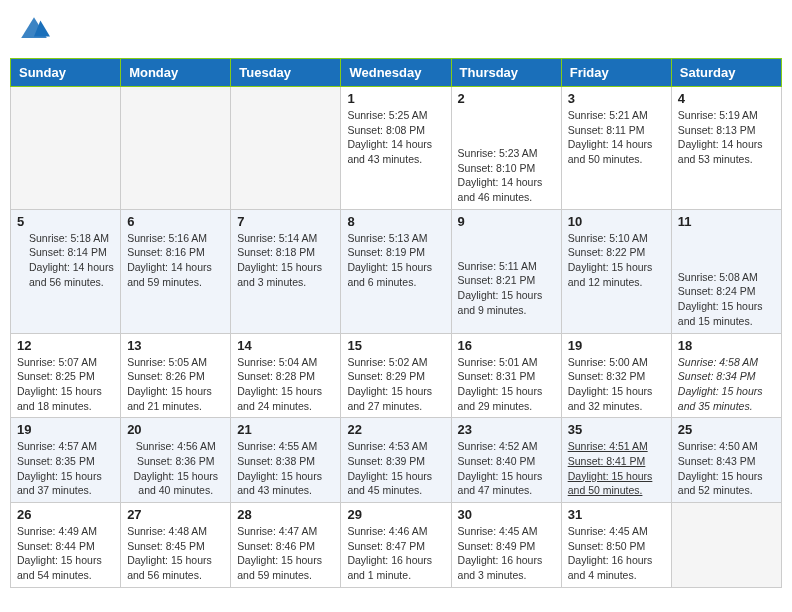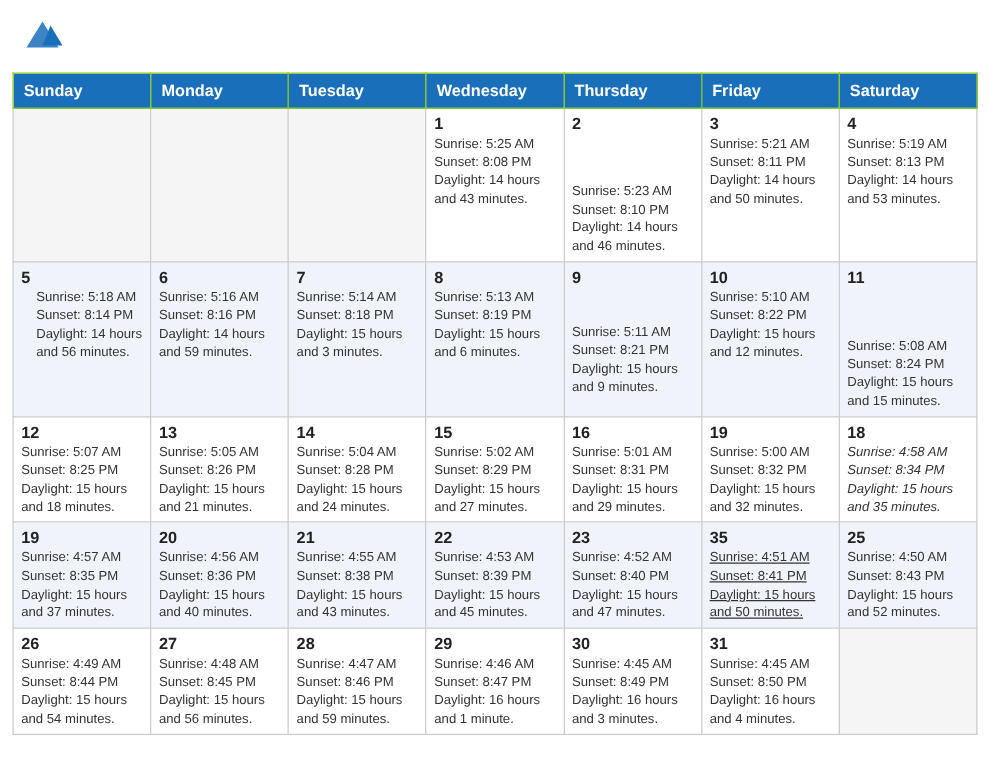--- a/index.html
+++ b/index.html
@@ -264,21 +264,21 @@
       <tr class="row-alt">
         <td>
           <span class="day-number">19</span>
           <div class="day-info" style="white-space: pre-line;">Sunrise: 4:57 AM
 Sunset: 8:35 PM
 Daylight: 15 hours
 and 37 minutes.</div>
         </td>
         <td>
           <span class="day-number">20</span>
-          <div class="day-info" style="white-space: pre-line;">Sunrise: 4:56 AM
+          <div class="day-info" style="white-space: pre-line; text-align: center;">Sunrise: 4:56 AM
 Sunset: 8:36 PM
 Daylight: 15 hours
 and 40 minutes.</div>
         </td>
         <td>
           <span class="day-number">21</span>
           <div class="day-info" style="white-space: pre-line;">Sunrise: 4:55 AM
 Sunset: 8:38 PM
 Daylight: 15 hours
 and 43 minutes.</div>

